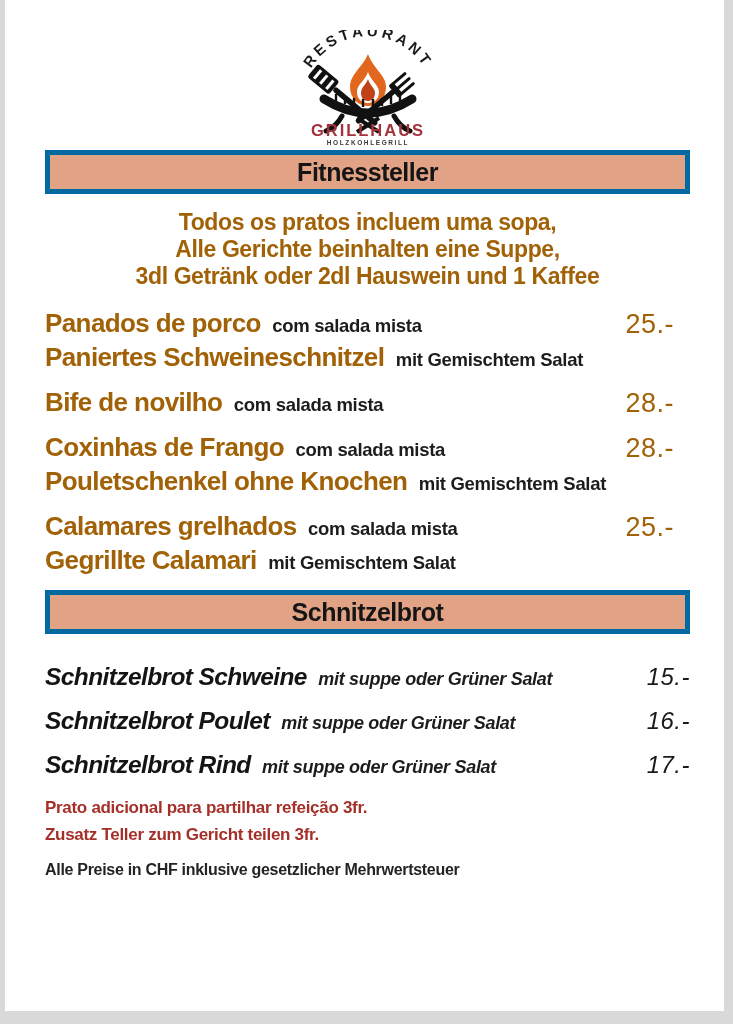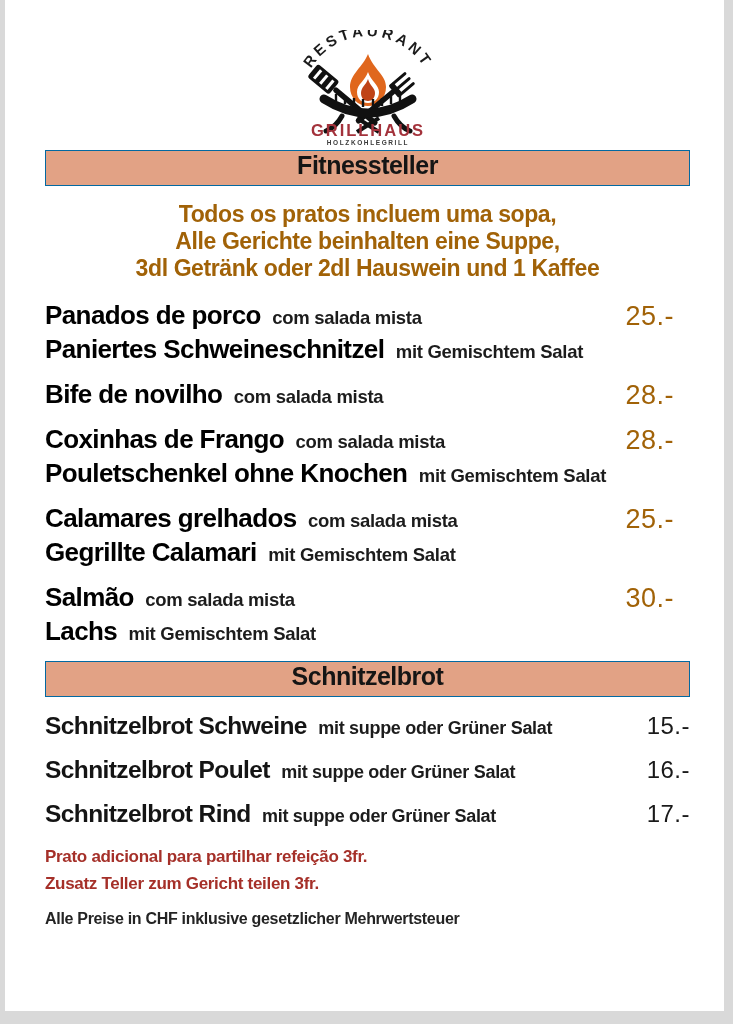--- a/index.html
+++ b/index.html
@@ -4,38 +4,38 @@
 <style>
   html,body{margin:0;padding:0;width:733px;height:1024px;overflow:hidden;
     font-family:"Liberation Sans","DejaVu Sans",sans-serif;background:#d9d9d9;}
   .sheet{position:absolute;left:5px;top:0;right:9px;bottom:13px;background:#ffffff;}
   .content{padding:0 34px 0 40px;}
 
   
   .logo-wrap{text-align:center;padding-top:30px;height:116px;}
 
   
-  .band{margin-top:4px;height:34px;background:#e2a285;border:1px solid #0369a1;
-    display:flex;align-items:flex-start;justify-content:center;}
+  .band{margin-top:4px;height:34px;background:#e2a285;border:5px solid #0369a1;
+    display:flex;align-items:center;justify-content:center;}
   .band-title{font-size:25px;font-weight:bold;color:#151515;letter-spacing:-0.5px;}
 
   
   .intro{padding:15px 0 6px;text-align:center;color:#a16207;font-weight:bold;
     font-size:23px;line-height:27px;letter-spacing:-0.4px;}
 
   
   .menu-items{padding-top:12px;}
   .item{position:relative;margin-bottom:11px;}
   .item .row{line-height:31px;white-space:nowrap;}
-  .nm{font-size:26px;font-weight:bold;color:#000000;letter-spacing:-0.6px;}
+  .nm{font-size:26px;font-weight:bold;color:#a16207;letter-spacing:-0.6px;}
   .side{font-size:18.5px;font-weight:bold;color:#1c1c1c;letter-spacing:-0.3px;margin-left:7px;}
   .price{position:absolute;right:16px;top:1px;font-size:27px;color:#a16207;letter-spacing:0.5px;}
 
   
-  .menu-simple{padding-top:14px;}
+  .menu-simple{padding-top:28px;font-style:italic;}
   .srow{position:relative;line-height:29px;margin-bottom:12px;white-space:nowrap;}
   .nm2{font-size:24.5px;font-weight:bold;color:#141414;letter-spacing:-0.6px;}
   .side2{font-size:18px;font-weight:bold;color:#1c1c1c;letter-spacing:-0.3px;margin-left:7px;}
   .price2{position:absolute;right:0;top:0;font-size:24px;color:#1a1a1a;letter-spacing:0.5px;}
 
   
   .notes{margin-top:2px;color:#a53029;font-weight:bold;font-size:17px;line-height:27px;letter-spacing:-0.3px;}
   .tax{margin-top:13px;font-size:16px;font-weight:bold;color:#242424;letter-spacing:-0.3px;}
 </style>
 </head>
@@ -148,31 +148,20 @@
             <span class="nm">Calamares grelhados</span>
             <span class="side">com salada mista</span>
             <span class="price">25.-</span>
           </div>
           <div class="row">
             <span class="nm">Gegrillte Calamari</span>
             <span class="side">mit Gemischtem Salat</span>
           </div>
         </div>
 
-        <div class="item">
-          <div class="row">
-            <span class="nm">Salmão</span>
-            <span class="side">com salada mista</span>
-            <span class="price">30.-</span>
-          </div>
-          <div class="row">
-            <span class="nm">Lachs</span>
-            <span class="side">mit Gemischtem Salat</span>
-          </div>
-        </div>
       </div>
 
     <div class="band">
       <span class="band-title">Schnitzelbrot</span>
     </div>
 
     <div class="menu-simple">
 
         <div class="srow">
           <span class="nm2">Schnitzelbrot Schweine</span>

